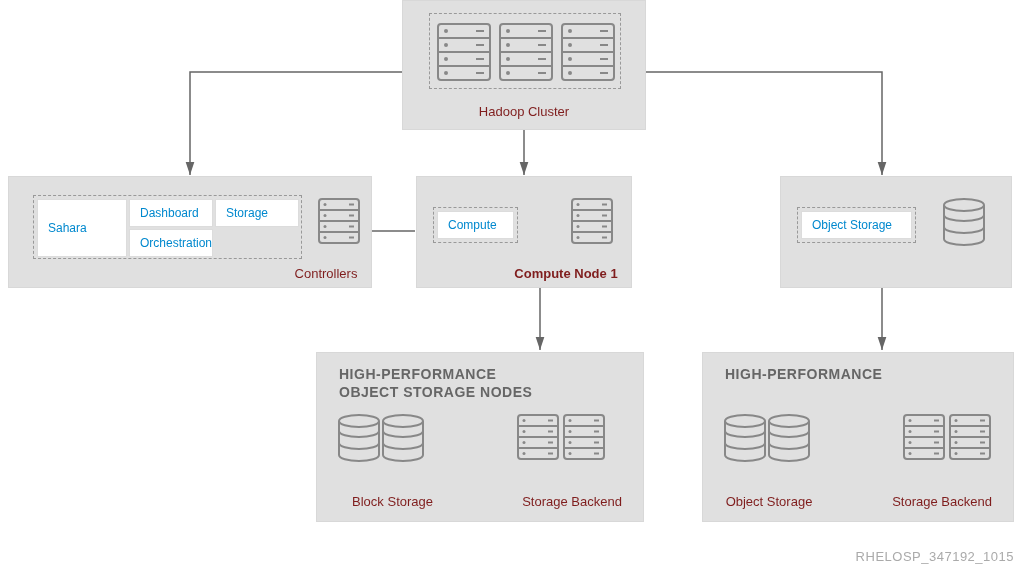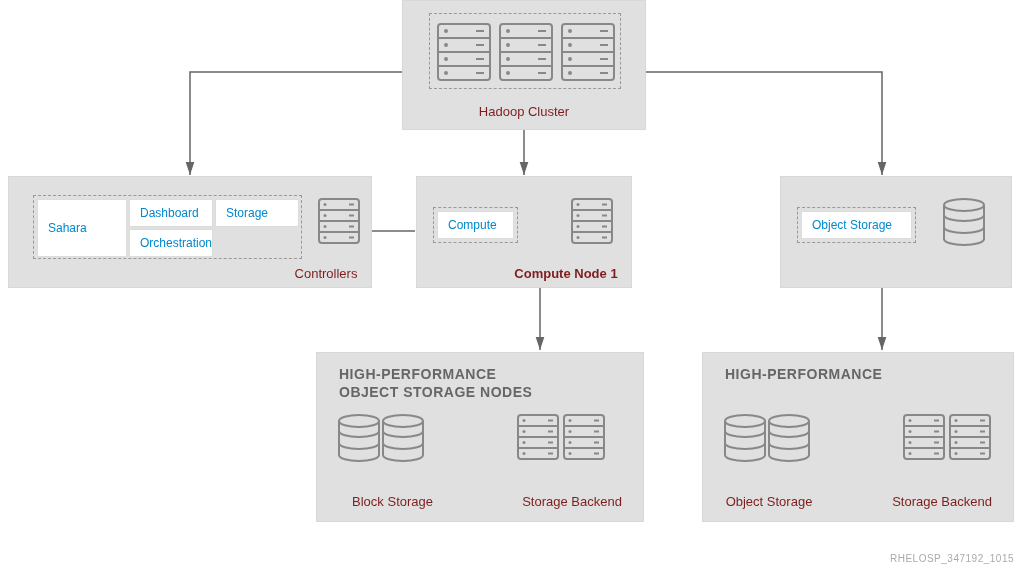--- a/index.html
+++ b/index.html
@@ -40,21 +40,21 @@
   align-items: center;
 }
 .dashed-group {
   border: 1px dashed #999;
   position: absolute;
 }
 .footer-id {
   position: absolute;
   right: 10px;
   bottom: 4px;
-  font-size: 10px;
+  font-size: 13px;
   color: #aaa;
   letter-spacing: 0.5px;
 }
 svg { position: absolute; overflow: visible; }
 </style>
 </head>
 <body>
 
 <svg width="0" height="0">
   <defs>

